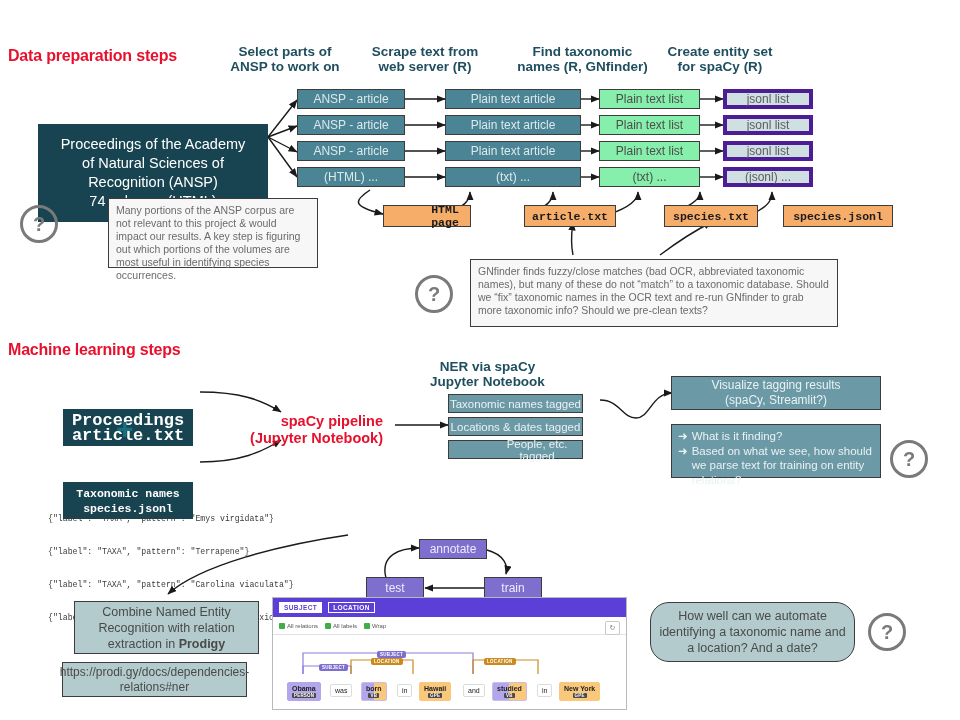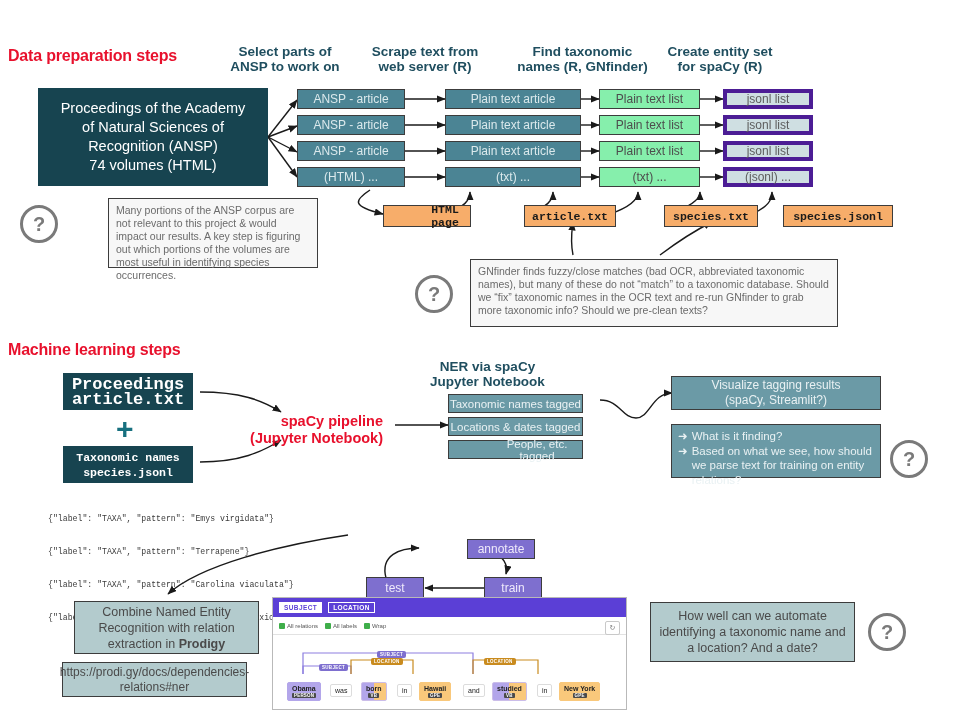--- a/index.html
+++ b/index.html
@@ -7,21 +7,21 @@
        font-family:"Liberation Sans",sans-serif;color:#333;}
   .abs{position:absolute;box-sizing:border-box;}
 
   
   .sec-title{font-weight:bold;font-size:16px;color:#e8112d;letter-spacing:-.2px;}
   .col-head{font-weight:bold;font-size:13.5px;color:#1f4e5f;text-align:center;line-height:15px;}
 
   
   .bx{border:1px solid #5b5b5b;display:flex;align-items:center;justify-content:center;
       text-align:center;box-sizing:border-box;}
-  .bx-dark{background:#174450;border:none;color:#ffffff;}
+  .bx-dark{background:#174450;border:none;color:#ffffff;margin-top:36px;}
   .bx-teal{background:#4b8494;color:#dbe9ec;border:1px solid #3c3c3c;}
   .bx-lteal{background:#86efac;color:#4d4d4d;border:1px solid #3c3c3c;}
   .bx-pale{background:#cfdfe2;color:#5d5d5d;border:4px solid #4c1d95;}
   .bx-orange{background:#f7ad6a;color:#1a1a1a;border:1px solid #3c3c3c;
              font-family:"Liberation Mono",monospace;font-weight:bold;}
   .bx-callout{background:#f7f7f7;border:1px solid #3c3c3c;color:#6b6b6b;
               text-align:left;font-size:10.5px;line-height:13px;
               align-items:flex-start;justify-content:flex-start;padding:5px 7px;}
   .bx-teal2{background:#6b9aa6;color:#e9f1f3;border:1px solid #3c3c3c;}
   .bx-sage{background:#b3cbcd;color:#4a4a4a;border:1px solid #3c3c3c;}
@@ -223,34 +223,34 @@
 </div>
 <div class="abs qmark" style="left:890px;top:440px;width:38px;height:38px;">?</div>
 
 <div class="abs codeblk" style="left:48px;top:491px;width:300px;">
   <div>{"label": "TAXA", "pattern": "Emys virgidata"}</div>
   <div>{"label": "TAXA", "pattern": "Terrapene"}</div>
   <div>{"label": "TAXA", "pattern": "Carolina viaculata"}</div>
   <div>{"label": "TAXA", "pattern": "Onychotria mexicana"}</div>
 </div>
 
-<div class="abs bx bx-purple" style="left:419px;top:539px;width:68px;height:20px;font-size:12px;margin-left:48px;">annotate</div>
+<div class="abs bx bx-purple" style="left:419px;top:539px;width:68px;height:20px;font-size:12px;">annotate</div>
 <div class="abs bx bx-purple" style="left:366px;top:577px;width:58px;height:22px;font-size:12px;">test</div>
 <div class="abs bx bx-purple" style="left:484px;top:577px;width:58px;height:22px;font-size:12px;">train</div>
 
 <div class="abs bx bx-sage" style="left:74px;top:601px;width:185px;height:53px;flex-direction:column;font-size:12.5px;line-height:16px;">
   <div>Combine Named Entity</div>
   <div>Recognition with relation</div>
   <div>
     <span>extraction in </span><b>Prodigy</b>
   </div>
 </div>
 <div class="abs bx bx-sage" style="left:62px;top:662px;width:185px;height:35px;font-size:12px;line-height:15px;padding:0 6px;">https://prodi.gy/docs/dependencies-relations#ner</div>
 
-<div class="abs bx bx-sage" style="left:650px;top:602px;width:205px;height:60px;flex-direction:column;font-size:12.5px;line-height:16px;padding:0 8px;">How well can we automate identifying a taxonomic name and a location? And a date?</div>
+<div class="abs bx bx-sage" style="left:650px;top:602px;width:205px;height:60px;flex-direction:column;font-size:12.5px;line-height:16px;padding:0 8px;border-radius:19px;">How well can we automate identifying a taxonomic name and a location? And a date?</div>
 <div class="abs qmark" style="left:868px;top:613px;width:38px;height:38px;">?</div>
 
 <div class="abs" id="prodigy" style="left:272px;top:597px;width:355px;height:113px;">
   <div class="pg-bar">
     <span class="pg-tag on">SUBJECT</span>
     <span class="pg-tag">LOCATION</span>
   </div>
   <div class="pg-opts">
     <span><i class="pg-chk"></i><span>All relations</span></span>
     <span><i class="pg-chk"></i><span>All labels</span></span>

